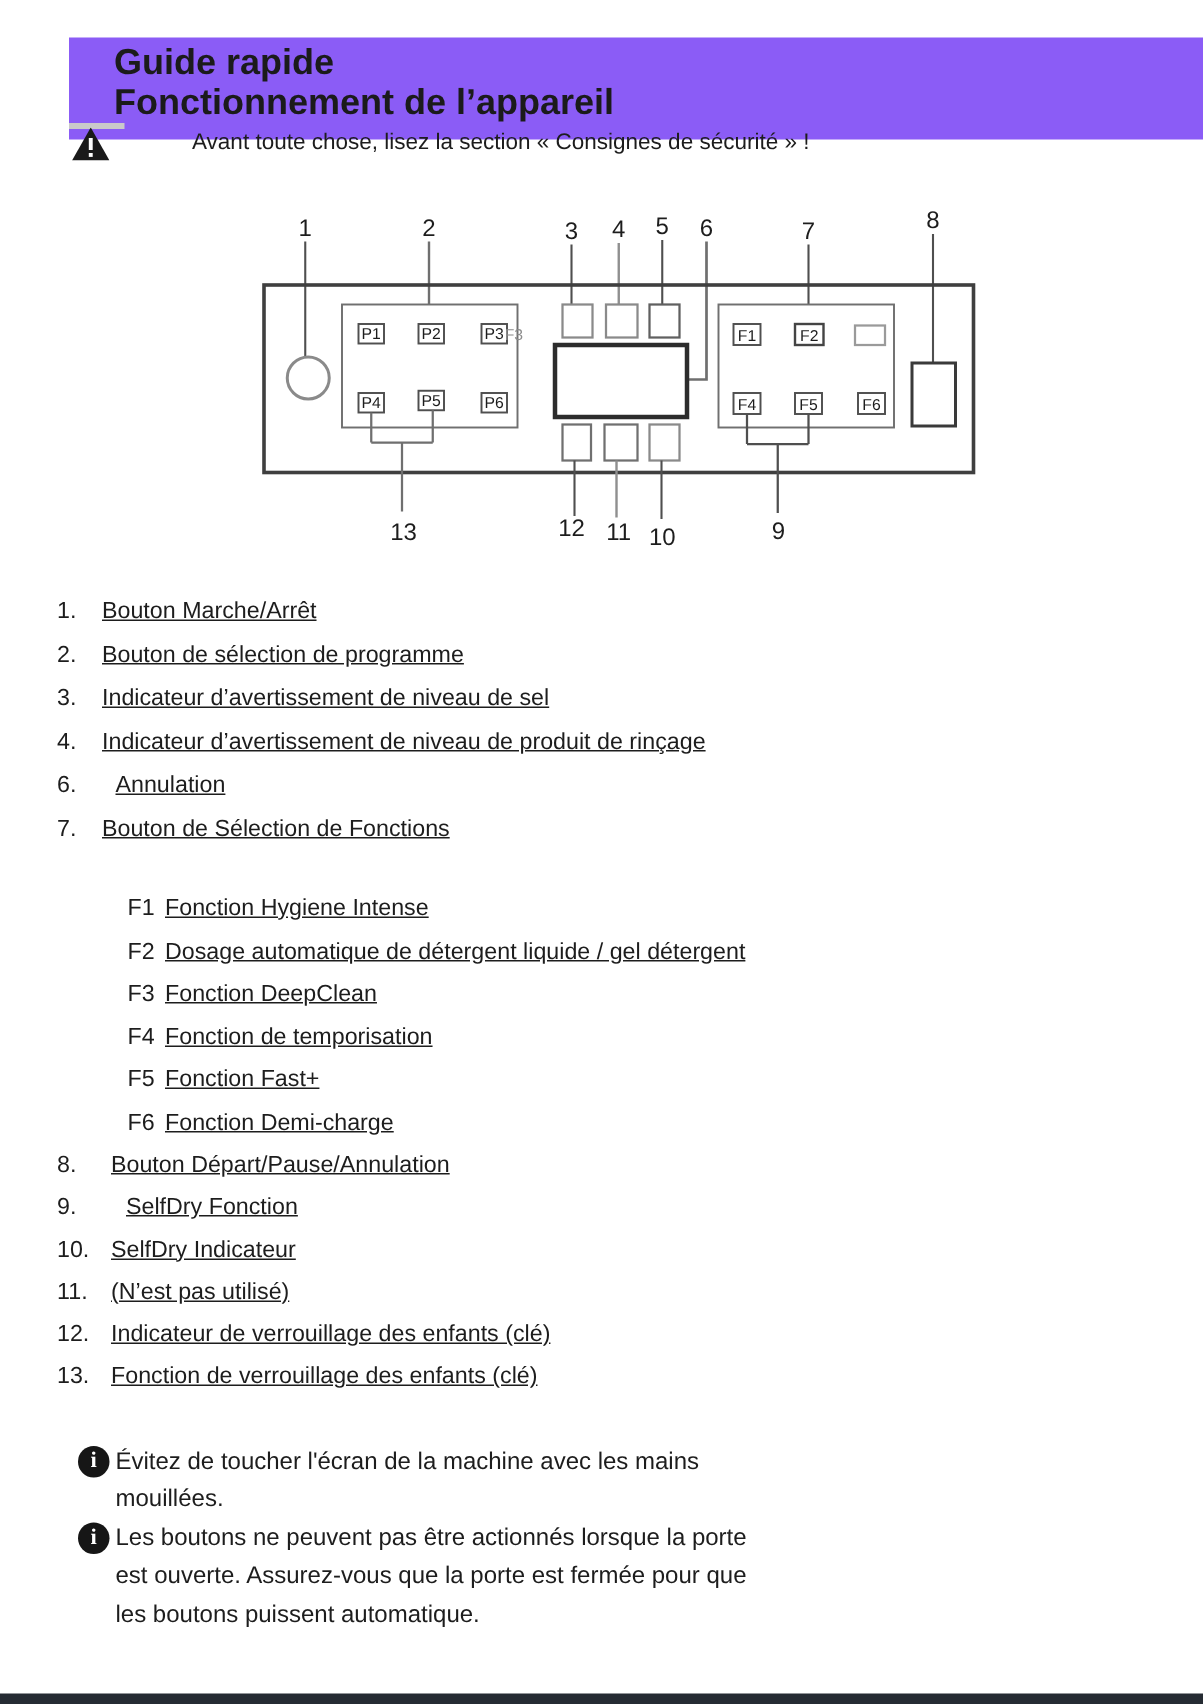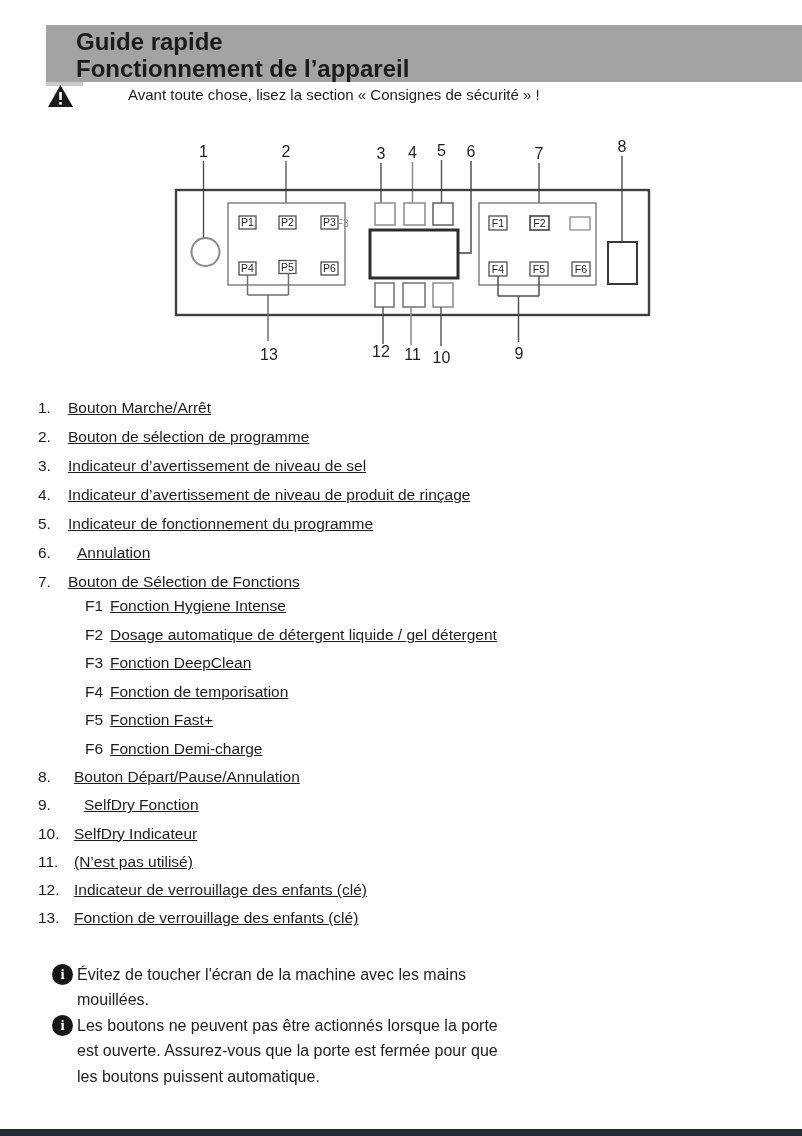--- a/index.html
+++ b/index.html
@@ -1,20 +1,20 @@
 <!DOCTYPE html>
 <html><head>
 <meta charset="utf-8">
 <style>
   html,body{margin:0;padding:0;background:#ffffff;}
   .page{position:relative;width:802px;height:1136px;background:#ffffff;overflow:hidden;
         font-family:"Liberation Sans",sans-serif;color:#1d1d1d;}
 
   
-  .header{position:absolute;left:46px;top:25px;width:756px;height:57px;background:#a3a3a3;}
+  .header{position:absolute;left:46px;top:25px;width:756px;height:68px;background:#8b5cf6;}
   .header .t{padding-left:30px;font-weight:bold;font-size:24px;line-height:27px;color:#1b1b1b;}
   .header .t1{padding-top:3px;}
   .header-tab{position:absolute;left:46px;top:82px;width:37px;height:4px;background:#cacaca;}
 
   
   .warning{position:absolute;left:48px;top:84px;display:flex;align-items:flex-start;gap:46px;}
   .warning svg{display:block;margin-top:1px;}
   .warning .wt{margin-left:9px;font-size:15px;line-height:22px;color:#1d1d1d;}
 
   
@@ -142,21 +142,20 @@
     <text class="co" x="412.5" y="230" text-anchor="middle">11</text>
     <text class="co" x="441.5" y="233" text-anchor="middle">10</text>
     <text class="co" x="519" y="229" text-anchor="middle">9</text>
   </svg>
 
   <div class="legend b1">
     <div class="row"><span class="num">1.</span><span class="txt">Bouton Marche/Arrêt</span></div>
     <div class="row"><span class="num">2.</span><span class="txt">Bouton de sélection de programme</span></div>
     <div class="row"><span class="num">3.</span><span class="txt">Indicateur d’avertissement de niveau de sel</span></div>
     <div class="row"><span class="num">4.</span><span class="txt">Indicateur d’avertissement de niveau de produit de rinçage</span></div>
-    <div class="row"><span class="num">5.</span><span class="txt">Indicateur de fonctionnement du programme</span></div>
     <div class="row"><span class="num">6.</span><span class="txt pad9">Annulation</span></div>
     <div class="row"><span class="num">7.</span><span class="txt">Bouton de Sélection de Fonctions</span></div>
   </div>
 
   <div class="flegend">
     <div class="row"><span class="flab">F1</span><span>Fonction Hygiene Intense</span></div>
     <div class="row"><span class="flab">F2</span><span>Dosage automatique de détergent liquide / gel détergent</span></div>
     <div class="row"><span class="flab">F3</span><span>Fonction DeepClean</span></div>
     <div class="row"><span class="flab">F4</span><span>Fonction de temporisation</span></div>
     <div class="row"><span class="flab">F5</span><span>Fonction Fast+</span></div>

